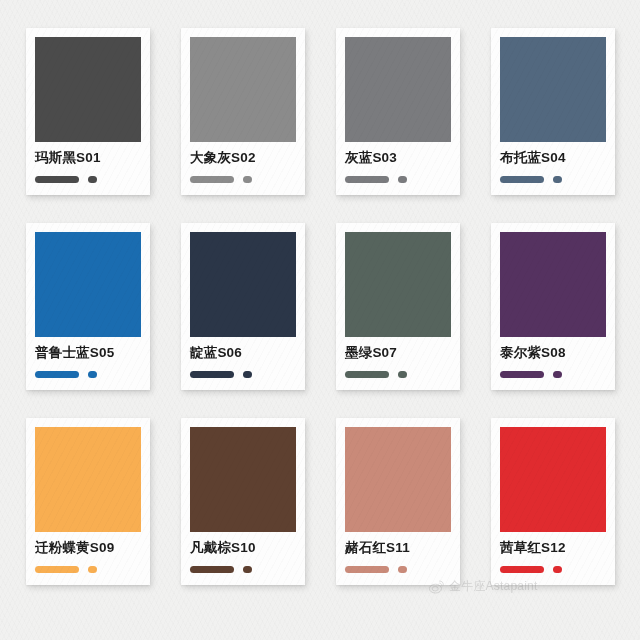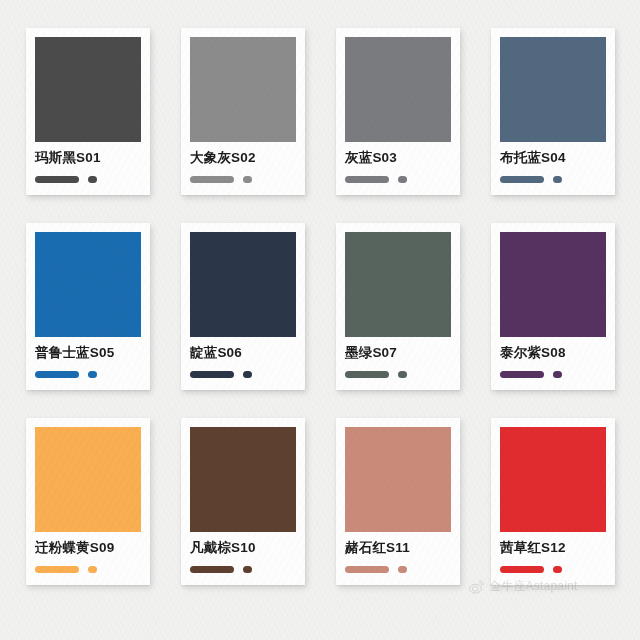--- a/index.html
+++ b/index.html
@@ -75,21 +75,21 @@
     border-radius: 4px;
   }
   .meter-dot {
     width: 9px;
     height: 7px;
     border-radius: 4px;
     margin-left: 9px;
   }
   #watermark {
     position: absolute;
-    left: 468px;
+    left: 428px;
     top: 578px;
     display: flex;
     align-items: center;
     opacity: 0.30;
     pointer-events: none;
     justify-content: flex-end;
   }
   #watermark .wm-logo {
     width: 17px;
     height: 17px;

